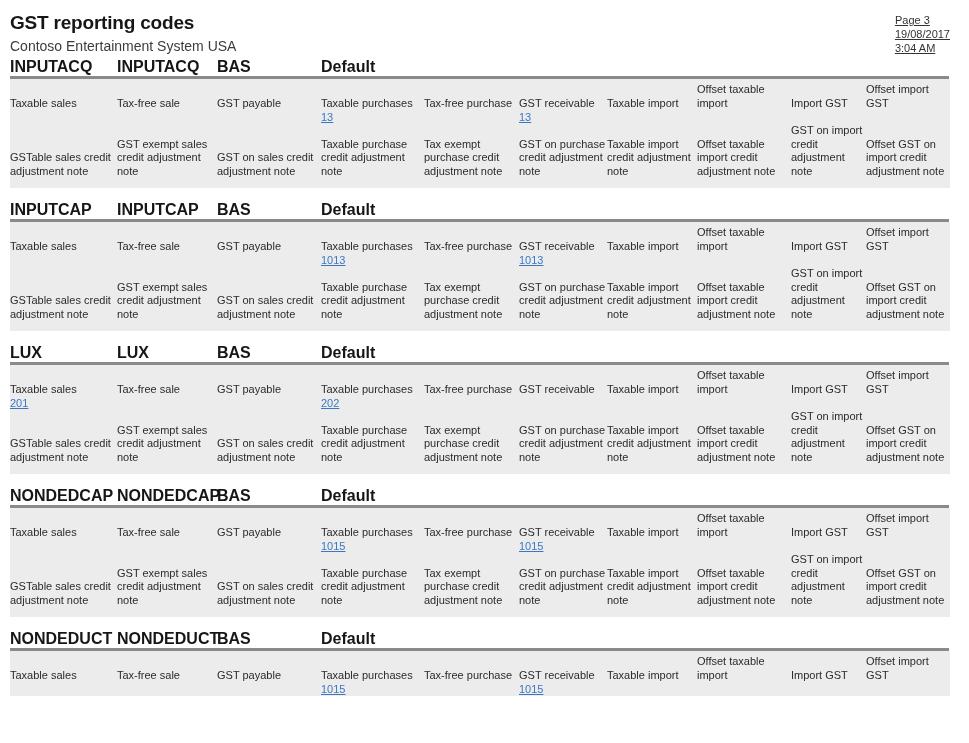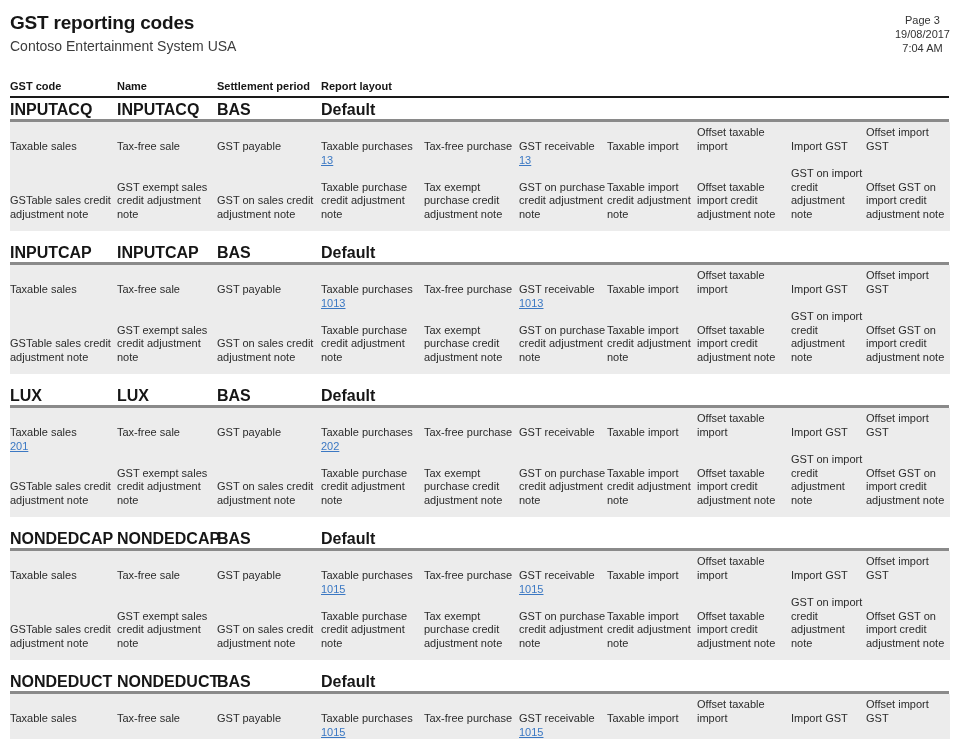--- a/index.html
+++ b/index.html
@@ -15,21 +15,21 @@
     width:969px;height:743px;overflow:hidden;
     font-family:"Liberation Sans","DejaVu Sans",sans-serif;
     color:var(--text);
   }
   .page{width:969px;height:521px;padding:12px 19px 0 10px;}
 
   
   .page-header{display:flex;justify-content:space-between;align-items:flex-start;}
   .title{font-size:19px;font-weight:700;color:#161616;letter-spacing:-0.2px;line-height:22px;}
   .subtitle{font-size:14px;color:#3c3c3c;margin-top:4px;}
-  .page-info{text-align:center;font-size:11px;line-height:14px;color:#333;padding-top:1px;}
+  .page-info{text-align:left;font-size:11px;line-height:14px;color:#333;padding-top:1px;text-decoration:underline;}
 
   
   .grid{
     display:grid;
     grid-template-columns:107px 100px 104px 103px 95px 88px 90px 94px 75px 83px;
     width:939px;
   }
 
   
   .thead{
@@ -65,30 +65,24 @@
 <div class="page">
 
   <div class="page-header">
     <div>
       <div class="title">GST reporting codes</div>
       <div class="subtitle">Contoso Entertainment System USA</div>
     </div>
     <div class="page-info">
       <div>Page 3</div>
       <div>19/08/2017</div>
-      <div>7:04 AM</div>
+      <div>3:04 AM</div>
     </div>
   </div>
 
-  <div class="thead grid">
-    <div class="th">GST code</div>
-    <div class="th">Name</div>
-    <div class="th">Settlement period</div>
-    <div class="th">Report layout</div>
-  </div>
 
   <div id="table-body">
   <section class="block">
     <div class="group-row grid">
       <div class="gh">INPUTACQ</div>
       <div class="gh">INPUTACQ</div>
       <div class="gh">BAS</div>
       <div class="gh">Default</div>
     </div>
     <div class="detail">

